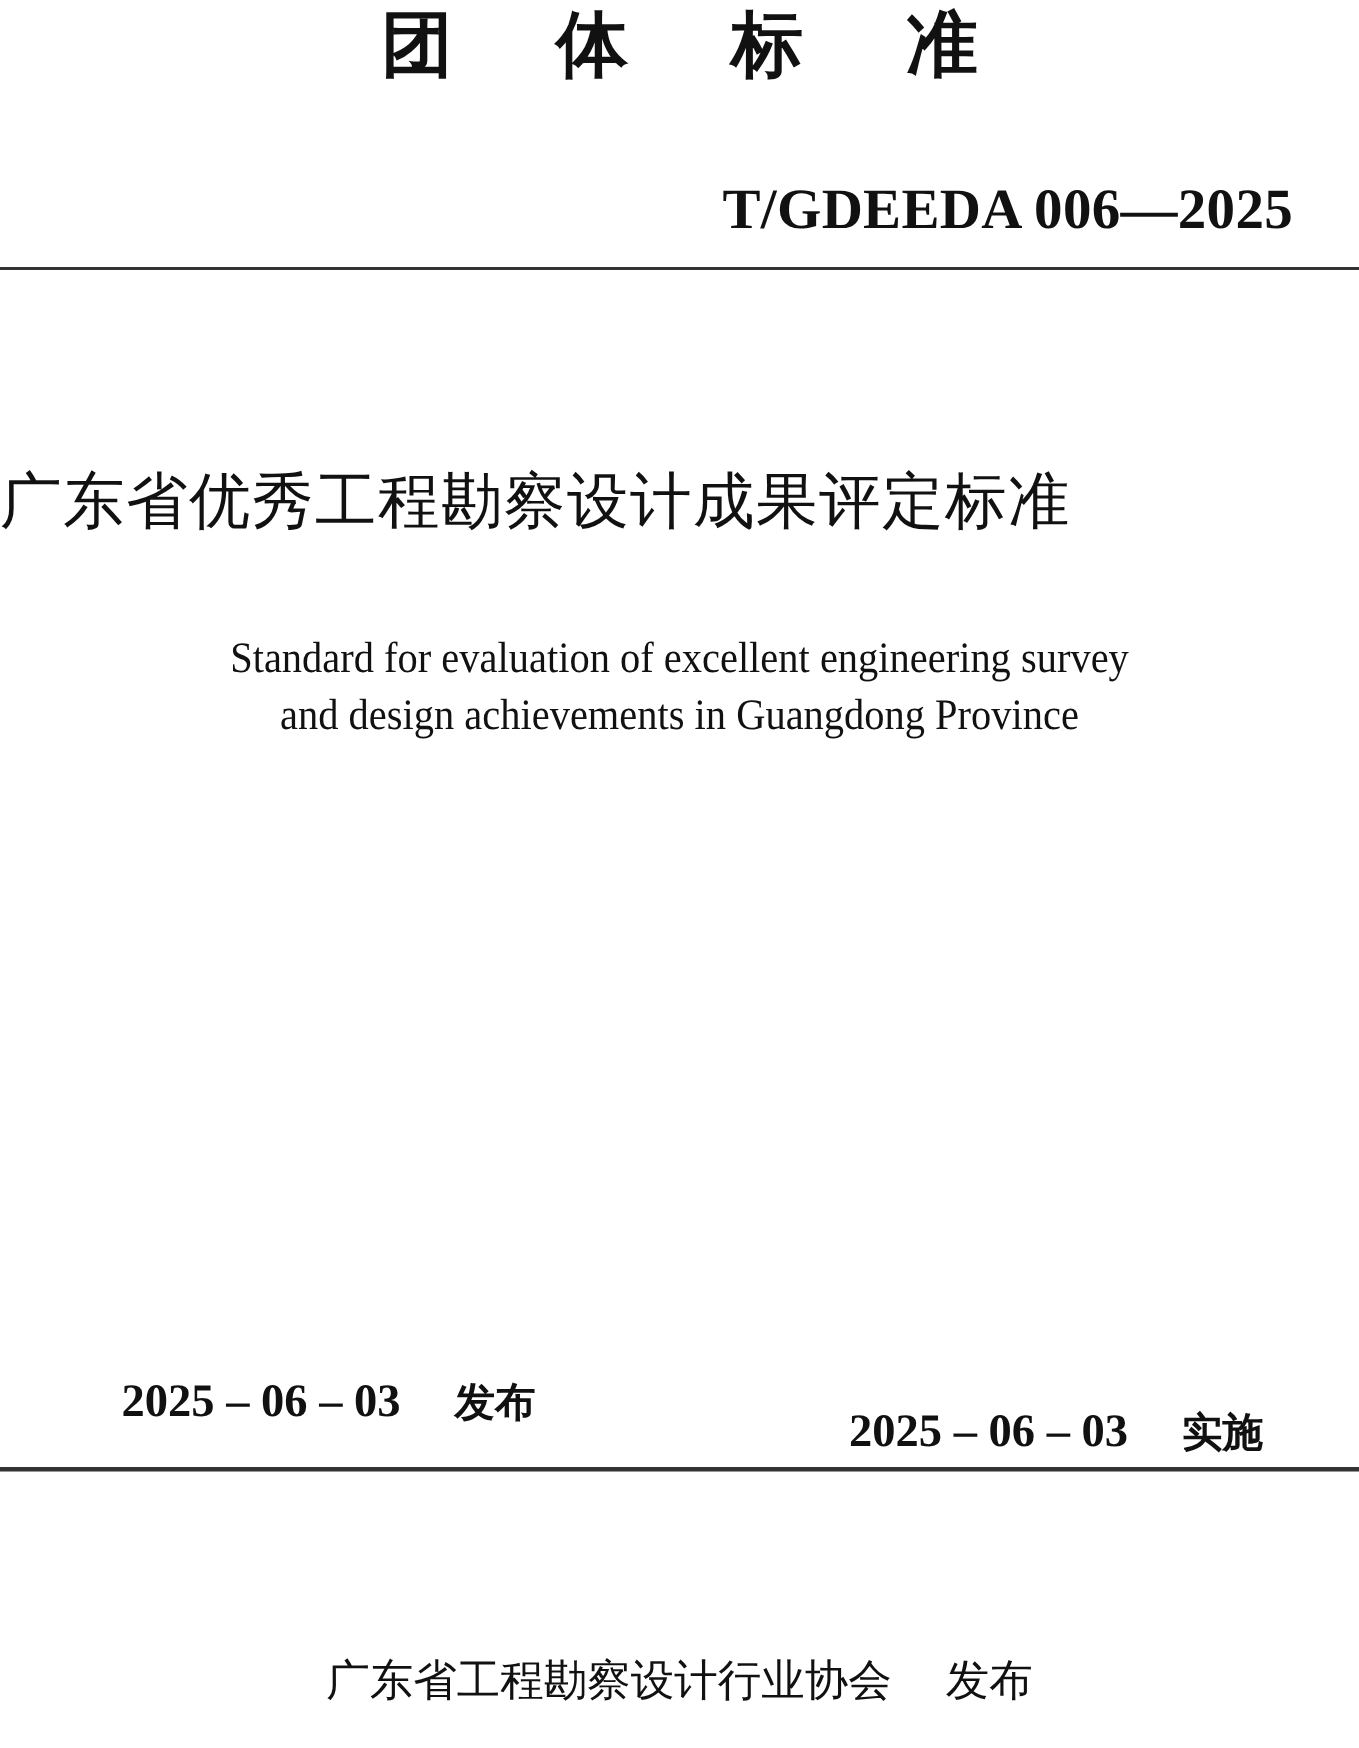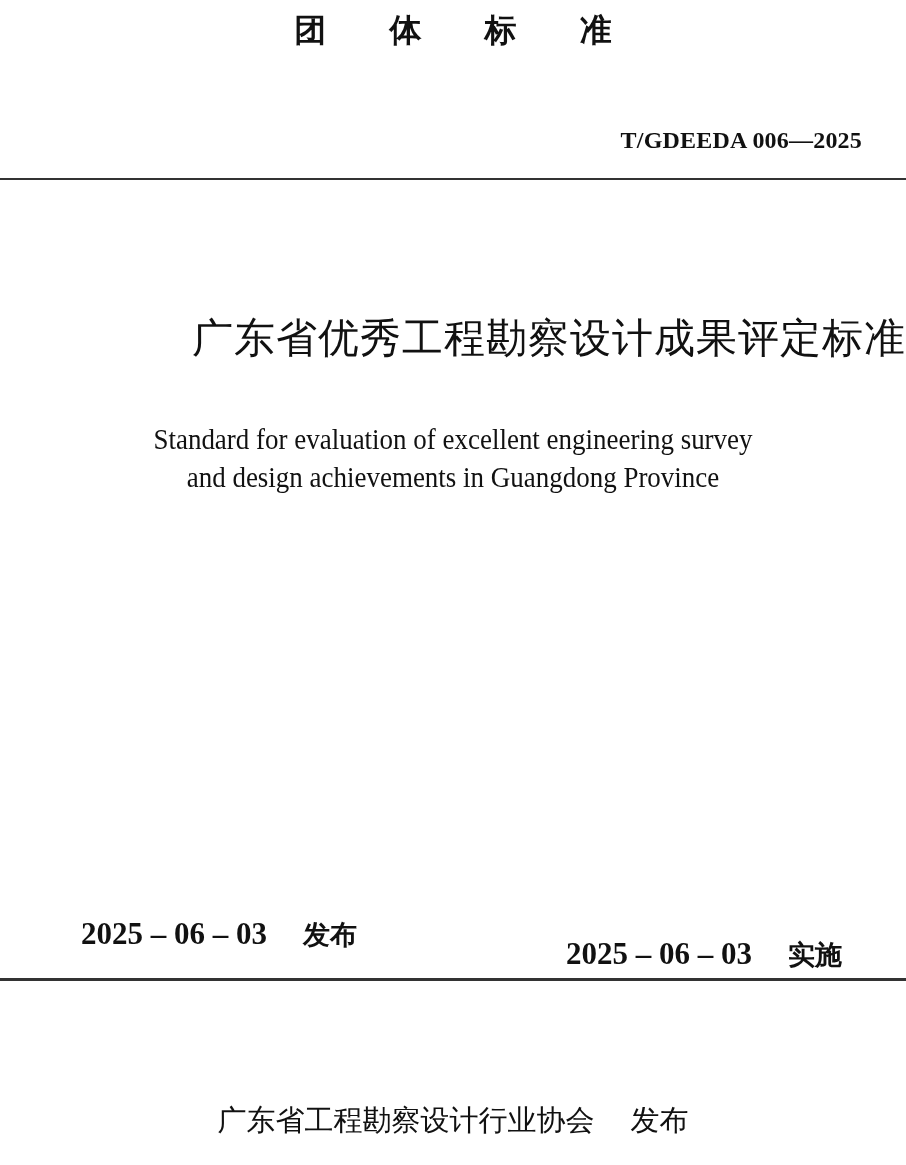--- a/index.html
+++ b/index.html
@@ -13,43 +13,43 @@
       position: relative;
       overflow: hidden;
       color: #111111;
     }
     .abs { position: absolute; }
     .header-title {
       left: 0; width: 906px; top: 2px;
       text-align: center;
       font-family: "DejaVu Sans", sans-serif;
       font-weight: bold;
-      font-size: 32px;
+      font-size: 48px;
       letter-spacing: 26px;
       text-indent: 26px;
       line-height: 56px;
     }
     .std-number {
       right: 44px; top: 120px;
       font-family: "Liberation Serif", serif;
       font-weight: bold;
-      font-size: 24px;
+      font-size: 38px;
       line-height: 40px;
       letter-spacing: 0.2px;
     }
     .rule {
       left: 0; width: 906px; height: 2px;
       background: #333333;
     }
     .rule-top { top: 178px; }
     .rule-bottom { top: 978px; height: 3px; }
     .title-cn {
       left: 0; width: 906px; top: 310px;
-      text-align: right;
-      font-family: Liberation Sans, sans-serif;
+      text-align: left;
+      font-family: Liberation Mono, monospace;
       font-size: 41px;
       line-height: 56px;
       letter-spacing: 1px;
     }
     .title-en {
       left: 0; width: 906px; top: 420px;
       text-align: center;
       font-family: "Liberation Serif", serif;
       font-size: 29px;
       line-height: 38px;

